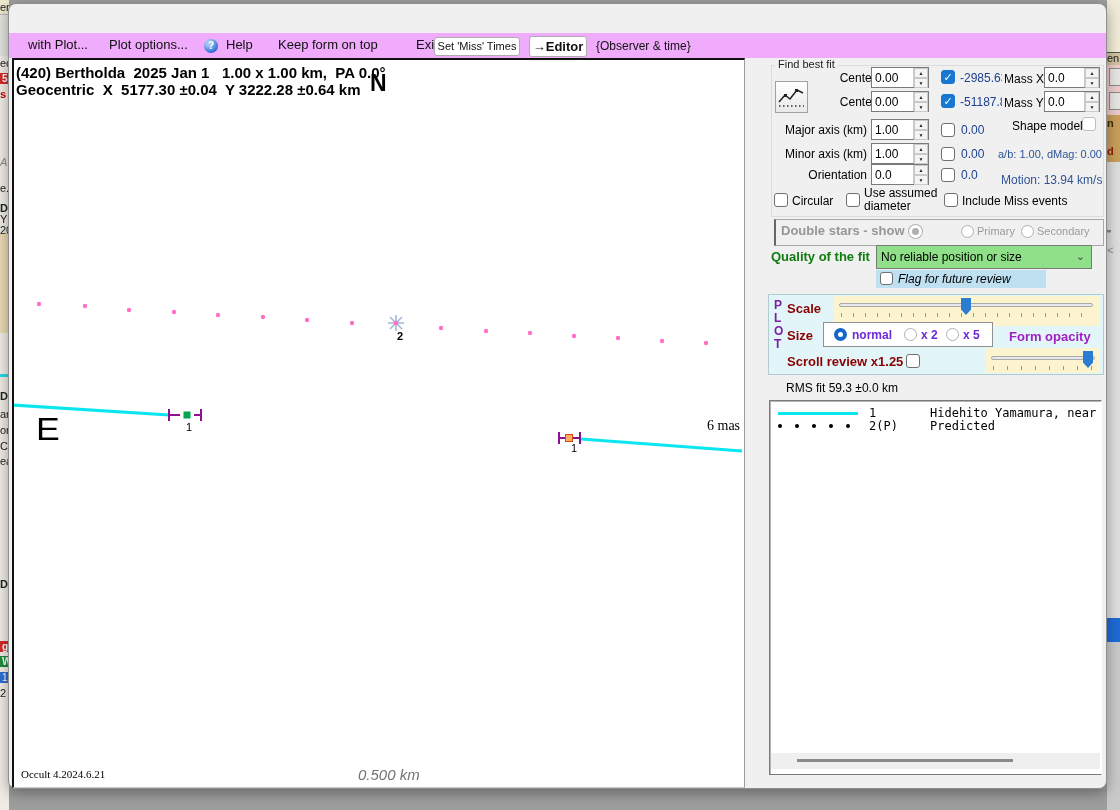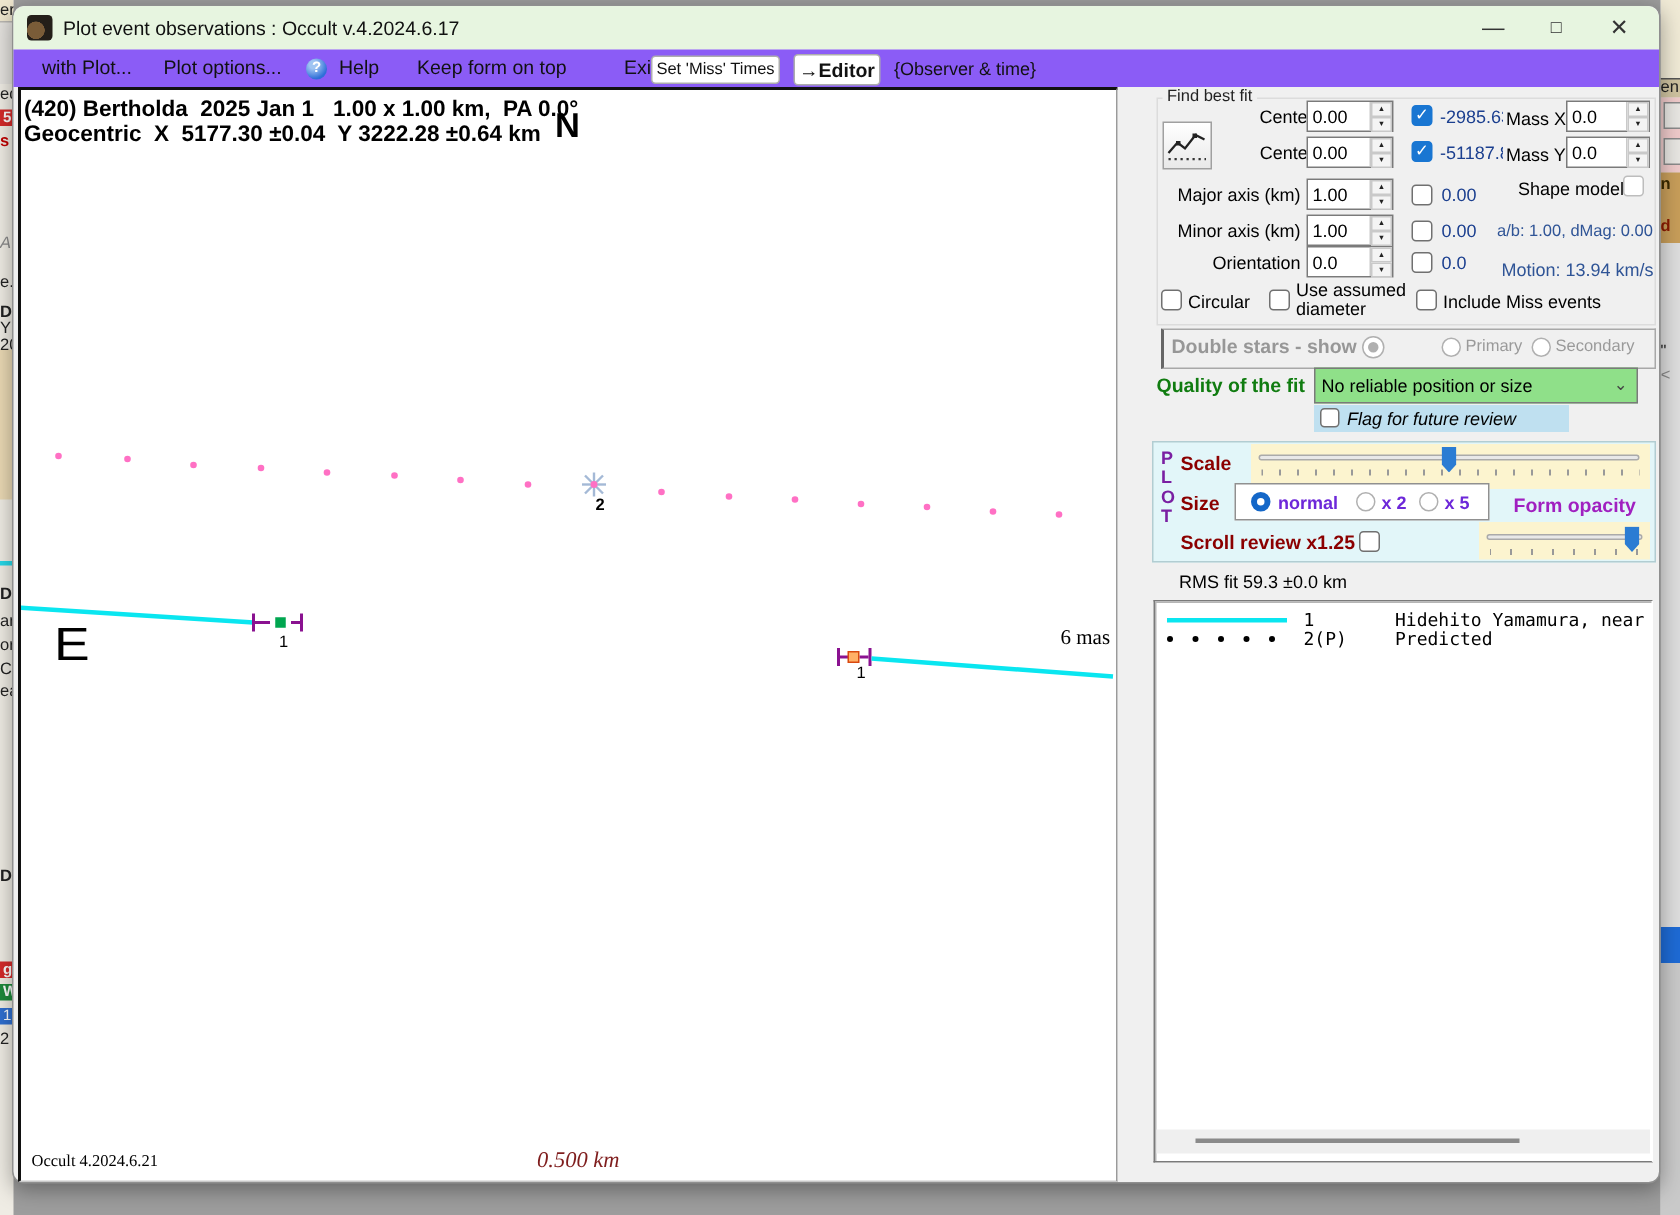--- a/index.html
+++ b/index.html
@@ -35,41 +35,41 @@
   
   #win { left:8px; top:3px; width:1099px; height:786px; background:#f0f0f0;
          border:1px solid #8f8f8f; border-radius:8px; box-shadow:0 4px 14px rgba(0,0,0,.35); }
   #titlebar { left:0; top:0; width:100%; height:29px; background:#e7f5e0; border-radius:8px 8px 0 0; }
   #app-icon { left:9px; top:6px; width:17px; height:17px; border-radius:3px;
               background:radial-gradient(circle at 35% 60%, #7a5c38 0 38%, #241f19 40%); }
   #title-text { left:33px; top:7px; font-size:13px; color:#111; }
   .winbtn { top:1px; width:41px; height:27px; text-align:center; line-height:27px; font-size:15px; color:#333; cursor:default; }
   #btn-min { right:90px; } #btn-max { right:48px; } #btn-close { right:6px; }
 
-  #menubar { left:0; top:29px; width:100%; height:25px; background:#8b5cf6; }
+  #menubar { left:0; top:29px; width:100%; height:25px; background:#f0abfc; }
   .menu-item { top:4px; font-size:13px; color:#111; }
   #help-icon { left:195px; top:6px; width:14px; height:14px; border-radius:50%;
                background:radial-gradient(circle at 35% 30%, #9fc4f2 0 20%, #2f6fd8 70%);
                color:#fff; font-size:10px; font-weight:bold; text-align:center; line-height:14px; }
   .mini-button { background:#fff; border:1px solid #adadad; border-radius:3px; text-align:center; color:#111; }
   #btn-miss { left:425px; top:4px; width:86px; height:19px; font-size:11px; line-height:17px; }
   #btn-editor { left:520px; top:3px; width:58px; height:21px; font-size:13px; font-weight:bold; line-height:19px; }
   #observer-label { left:587px; top:6px; font-size:12px; color:#111; }
 
   
   #plot-area { left:3px; top:54px; width:733px; height:730px; background:#fff;
                border-top:2px solid #111; border-left:2px solid #111;
                border-right:1px solid #9a9a9a; border-bottom:1px solid #c9c9c9; overflow:hidden; }
   #plot-title1 { left:2px; top:4px; font-size:15px; font-weight:bold; color:#000; white-space:pre; }
   #plot-title2 { left:2px; top:21px; font-size:15px; font-weight:bold; color:#000; white-space:pre; }
   #compass-n { left:356px; top:10px; font-size:23px; font-weight:bold; color:#000; }
   #compass-e { left:22px; top:352px; font-size:31px; font-weight:400; color:#000; transform:scaleX(1.15); transform-origin:left; }
   #plot-svg { left:0; top:0; }
   #mas-label { left:693px; top:358px; font-family:"Liberation Serif", serif; font-size:14px; color:#000; }
-  #scalebar-label { left:344px; top:706px; font-family:Liberation Serif, serif; font-style:italic; font-size:15px; color:#7f1d1d; }
+  #scalebar-label { left:344px; top:706px; font-family:Liberation Sans, sans-serif; font-style:italic; font-size:15px; color:#737373; }
   #plot-version { left:7px; top:708px; font-family:"Liberation Serif", serif; font-size:11px; color:#000; }
   .svg-label { font-family:"Liberation Sans", sans-serif; font-size:11px; fill:#000; }
 
   
   .grp { border:1px solid #dcdcdc; }
   #fit-group { left:762px; top:61px; width:333px; height:152px; }
   #fit-group-label { left:766px; top:54px; font-size:11px; color:#222; background:#f0f0f0; padding:0 3px; }
   #fit-chart-btn { left:766px; top:77px; width:33px; height:32px; background:linear-gradient(#fff,#e9e9e9); border:1px solid #a0a0a0; }
   .flabel { font-size:12px; color:#000; text-align:right; }
   .spinner { background:#fff; border:1px solid #7a7a7a; height:21px; display:flex; }
@@ -168,27 +168,20 @@
       <span class="frag dk" style="top: 52px;">en</span>
       <span class="frag boldtan" style="top: 117px;">n</span>
       <span class="frag darkred" style="top: 145px;">d</span>
       <span class="frag dk" style="top: 228px;">"</span>
       <span class="frag gray" style="top: 244px;">&lt;</span>
     </div>
 </div>
 
 <div id="win" class="abs">
 
-  <div id="titlebar" class="abs">
-    <div id="app-icon" class="abs"></div>
-    <div id="title-text" class="abs">Plot event observations : Occult v.4.2024.6.17</div>
-    <div id="btn-min" class="abs winbtn">—</div>
-    <div id="btn-max" class="abs winbtn" style="font-size:12px;">□</div>
-    <div id="btn-close" class="abs winbtn">✕</div>
-  </div>
 
   <div id="menubar" class="abs">
     <span class="abs menu-item" style="left:19px;">with Plot...</span>
     <span class="abs menu-item" style="left:100px;">Plot options...</span>
     <span id="help-icon" class="abs">?</span>
     <span class="abs menu-item" style="left:217px;">Help</span>
     <span class="abs menu-item" style="left:269px;">Keep form on top</span>
     <span class="abs menu-item" style="left:407px;">Exit</span>
     <div id="btn-miss" class="abs mini-button">Set 'Miss' Times</div>
     <div id="btn-editor" class="abs mini-button">→Editor</div>

